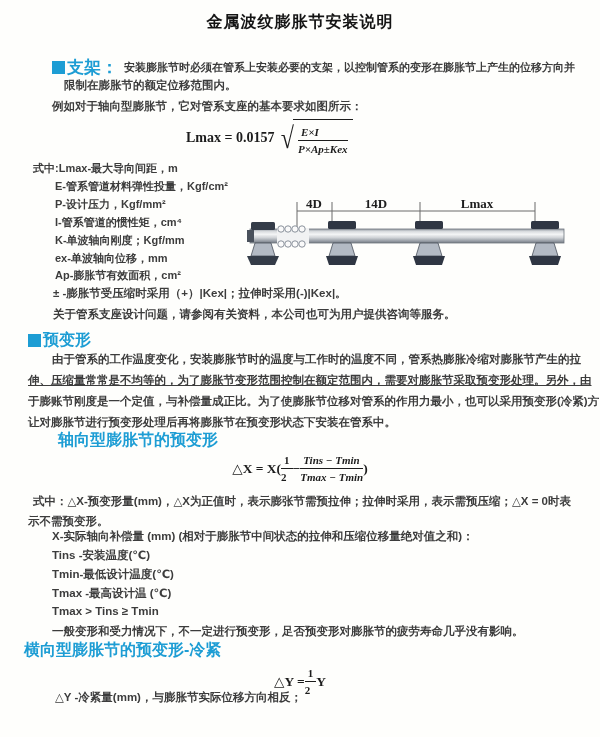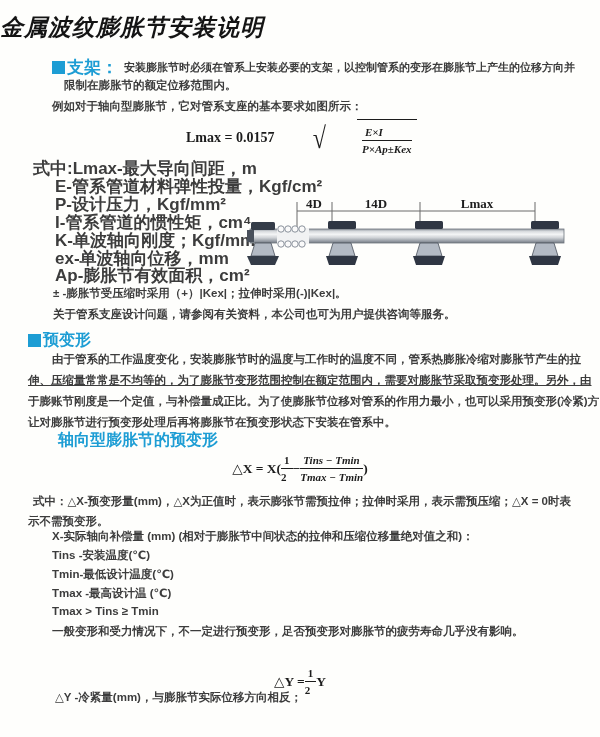--- a/index.html
+++ b/index.html
@@ -11,42 +11,41 @@
     --color-diagram-light:#b3bac4;
   }
   html,body{margin:0;padding:0;}
   body{
     width:600px;height:737px;background:#fefefc;
     font-family:"Liberation Sans","DejaVu Sans",sans-serif;
   }
   .page{position:relative;width:600px;height:737px;overflow:hidden;background:#fefefc;}
   .title{
     position:absolute;top:12px;left:0;width:100%;margin:0;
-    text-align:left;font-size:23px;font-weight:bold;letter-spacing:1px;
+    text-align:center;font-size:16px;font-weight:bold;letter-spacing:1px;
     color:var(--color-title-text);
-    font-style:italic;
   }
   .sec-heading{position:absolute;display:flex;align-items:center;}
   .sq{width:13px;height:13px;background:var(--color-accent);display:inline-block;flex:0 0 auto;}
   .sec-label{color:var(--color-accent);font-size:17px;font-weight:bold;white-space:nowrap;margin-left:2px;}
   .sec-label.sm{font-size:16px;}
   .sub-heading{
     position:absolute;color:var(--color-accent);
     font-size:16px;font-weight:bold;white-space:nowrap;
   }
   .intro{
     font-size:11px;font-weight:bold;color:var(--color-body-text);
     margin-left:6px;white-space:nowrap;
   }
   .bodyline{
     position:absolute;font-size:11.5px;font-weight:bold;
     color:var(--color-body-text);white-space:nowrap;
   }
   .defs{
-    position:absolute;font-size:17px;font-weight:bold;
+    position:absolute;font-size:11px;font-weight:bold;
     color:var(--color-body-text);line-height:17.9px;
   }
   .defs .defline{white-space:nowrap;}
   .defs .defline.indent{padding-left:22px;}
 
   
   .formula1{
     position:absolute;display:flex;align-items:center;
     font-family:"Liberation Serif","DejaVu Serif",serif;color:var(--color-formula-text);
   }
@@ -82,21 +81,21 @@
   <h1 class="title">金属波纹膨胀节安装说明</h1>
 
   <div class="sec-heading" style="top:56px;left:52px;">
     <span class="sq"></span>
     <span class="sec-label">支架：</span>
     <span class="intro">安装膨胀节时必须在管系上安装必要的支架，以控制管系的变形在膨胀节上产生的位移方向并</span>
   </div>
   <div class="bodyline" style="top:78px;left:28px;padding-left:36px;">限制在膨胀节的额定位移范围内。</div>
   <div class="bodyline" style="top:99px;left:52px;">例如对于轴向型膨胀节，它对管系支座的基本要求如图所示：</div>
 
-  <div class="formula1" style="top:119px;left:186px;gap:32px;">
+  <div class="formula1" style="top:119px;left:186px;">
     <span class="f-prefix">Lmax = 0.0157</span>
     <span class="sqrt-sign">√</span>
     <span class="radicand">
       <span class="frac ital">
         <span class="num">E×I</span>
         <span class="den">P×Ap±Kex</span>
       </span>
     </span>
   </div>
 
@@ -200,20 +199,21 @@
 
   <div class="bodyline" style="top:494px;left:33px;">式中：△X-预变形量(mm)，△X为正值时，表示膨张节需预拉伸；拉伸时采用，表示需预压缩；△X = 0时表</div>
   <div class="bodyline" style="top:514px;left:28px;">示不需预变形。</div>
   <div class="bodyline" style="top:529px;left:52px;">X-实际轴向补偿量 (mm) (相对于膨胀节中间状态的拉伸和压缩位移量绝对值之和)：</div>
   <div class="bodyline" style="top:548px;left:52px;">Tins -安装温度(℃)</div>
   <div class="bodyline" style="top:567px;left:52px;">Tmin-最低设计温度(℃)</div>
   <div class="bodyline" style="top:586px;left:52px;">Tmax -最高设计温 (℃)</div>
   <div class="bodyline" style="top:605px;left:52px;">Tmax &gt; Tins ≥ Tmin</div>
   <div class="bodyline" style="top:624px;left:52px;">一般变形和受力情况下，不一定进行预变形，足否预变形对膨胀节的疲劳寿命几乎没有影响。</div>
 
+  <div class="sub-heading" style="top:640px;left:24px;">横向型膨胀节的预变形-冷紧</div>
 
   <div class="fwrap" style="top:666px;">
     <div class="frow">
       <span class="fx">△Y =</span>
       <span class="frac">
         <span class="num">1</span>
         <span class="den">2</span>
       </span>
       <span class="fx">Y</span>
     </div>

